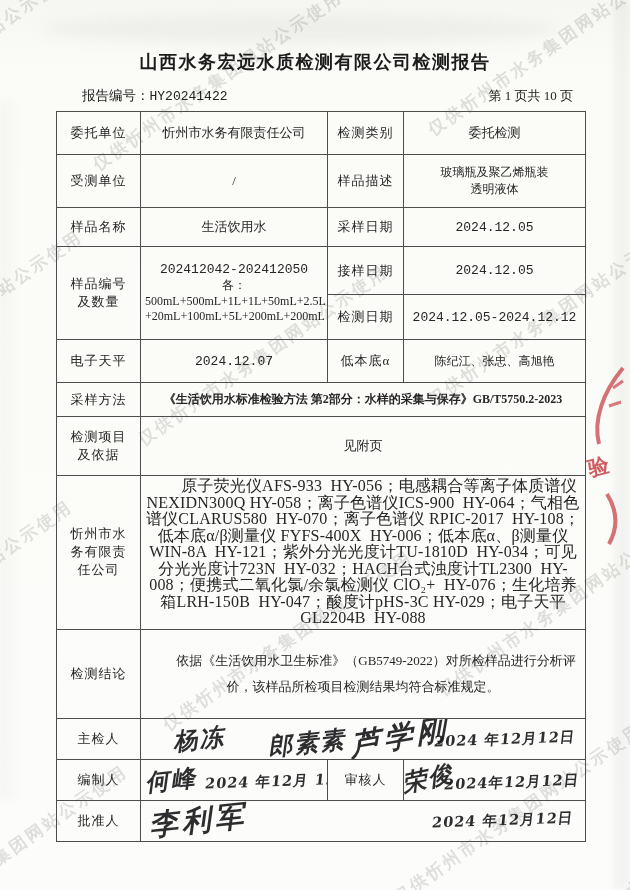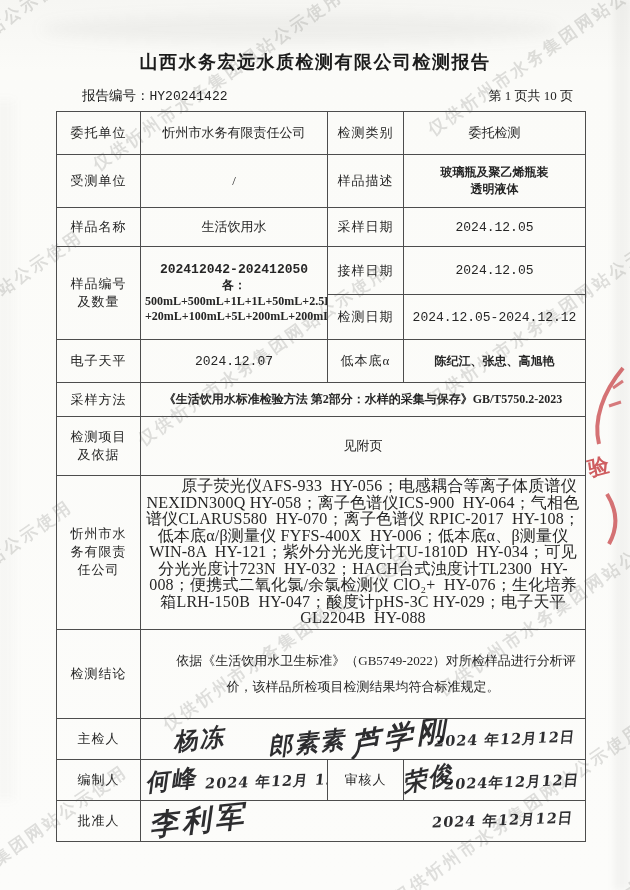--- a/index.html
+++ b/index.html
@@ -34,21 +34,21 @@
     position:absolute;left:56px;top:111px;width:529px;
     border-collapse:collapse;table-layout:fixed;
     font-size:13px;color:#262626;
   }
   table.rep td{
     border:1px solid #4d4d4d;text-align:center;vertical-align:middle;
     padding:2px 4px;overflow:hidden;
   }
   td.lbl{letter-spacing:1px;}
   .mono{font-family:"Liberation Mono",monospace;font-size:13px;letter-spacing:0;}
-  .small{font-size:12px;font-weight:bold;}
+  .small{font-size:12px;}
   td.instr{
     text-align:left;padding:4px 6px 2px 6px;font-size:16px;line-height:16.5px;
     text-indent:2em;vertical-align:top;letter-spacing:0.2px;white-space:pre-wrap;
   }
   td.concl{
     text-align:left;vertical-align:top;padding:14px 14px 0 8px;font-size:13px;
     line-height:26px;text-indent:2em;
   }
   td.method{font-size:12px;white-space:nowrap;padding:2px 2px;font-weight:bold;}
   .lblwidth{display:inline-block;width:68px;}

